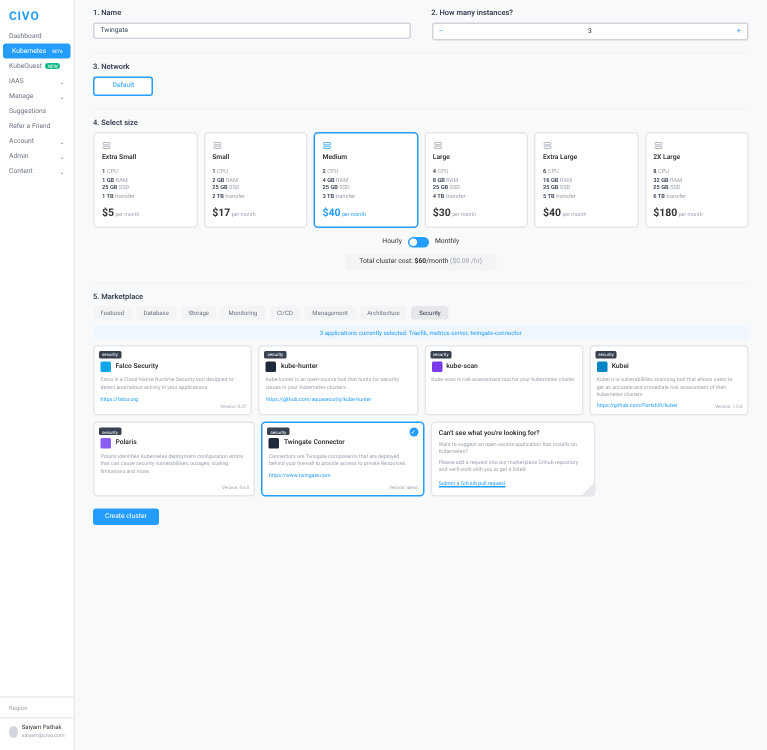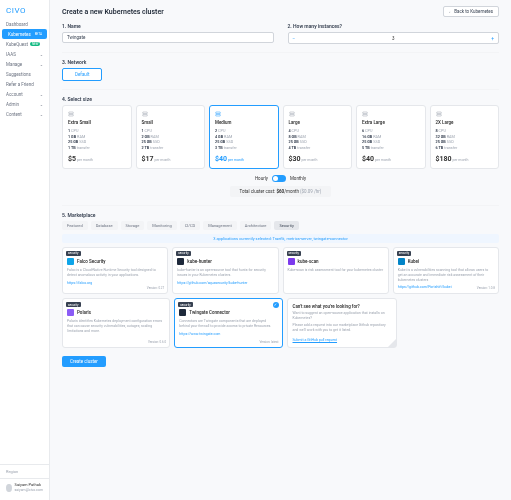--- a/index.html
+++ b/index.html
@@ -1,19 +1,19 @@
 <!DOCTYPE html>
 <html><head>
 <meta charset="utf-8">
 <style>
 *{box-sizing:border-box;margin:0;padding:0;font-family:-apple-system,BlinkMacSystemFont,"Segoe UI",Roboto,sans-serif}
 body{background:#f8f9fb;color:#333;font-size:6px}
 .app{display:flex;min-height:500px}
 .sidebar{width:50px;background:#fff;border-right:1px solid #e8eaed;padding:4px 0;display:flex;flex-direction:column}
-.logo{color:#239DFF;font-weight:400;font-size:8px;padding:2px 6px 4px;letter-spacing:0.5px}
+.logo{color:#239DFF;font-weight:700;font-size:8px;padding:2px 6px 4px;letter-spacing:0.5px}
 .nav-item{padding:2.5px 6px;color:#6b7280;font-size:4.5px;cursor:pointer;display:flex;align-items:center;gap:2px}
 .nav-item.active{background:#239DFF;color:#fff;border-radius:2px;margin:0 2px}
 .nav-item .chev{margin-left:auto;font-size:4px}
 .badge{background:#239DFF;color:#fff;font-size:3px;padding:0 2px;border-radius:2px}
 .badge.green{background:#10b981}
 .sidebar-gap{flex:1}
 .region{padding:4px 6px;font-size:4px;color:#9ca3af;border-top:1px solid #e8eaed}
 .user{padding:4px 6px;display:flex;gap:3px;align-items:center;border-top:1px solid #e8eaed}
 .avatar{width:8px;height:8px;border-radius:50%;background:#d1d5db}
 .user-info{font-size:4px;line-height:1.2}
@@ -122,24 +122,20 @@
     <div class="user">
       <div class="avatar"></div>
       <div class="user-info">
         <div>Saiyam Pathak</div>
         <div class="user-email">saiyam@civo.com</div>
       </div>
     </div>
   </div>
 
   <div class="main">
-    <div class="header">
-      <h1>Create a new Kubernetes cluster</h1>
-      <button class="back-btn">← Back to Kubernetes</button>
-    </div>
 
     <div class="section row">
       <div class="col">
         <div class="section-title">1. Name</div>
         <input class="input" value="Twingate" style="">
       </div>
       <div class="col">
         <div class="section-title">2. How many instances?</div>
         <div class="instances">
           <button class="inst-btn">−</button>

